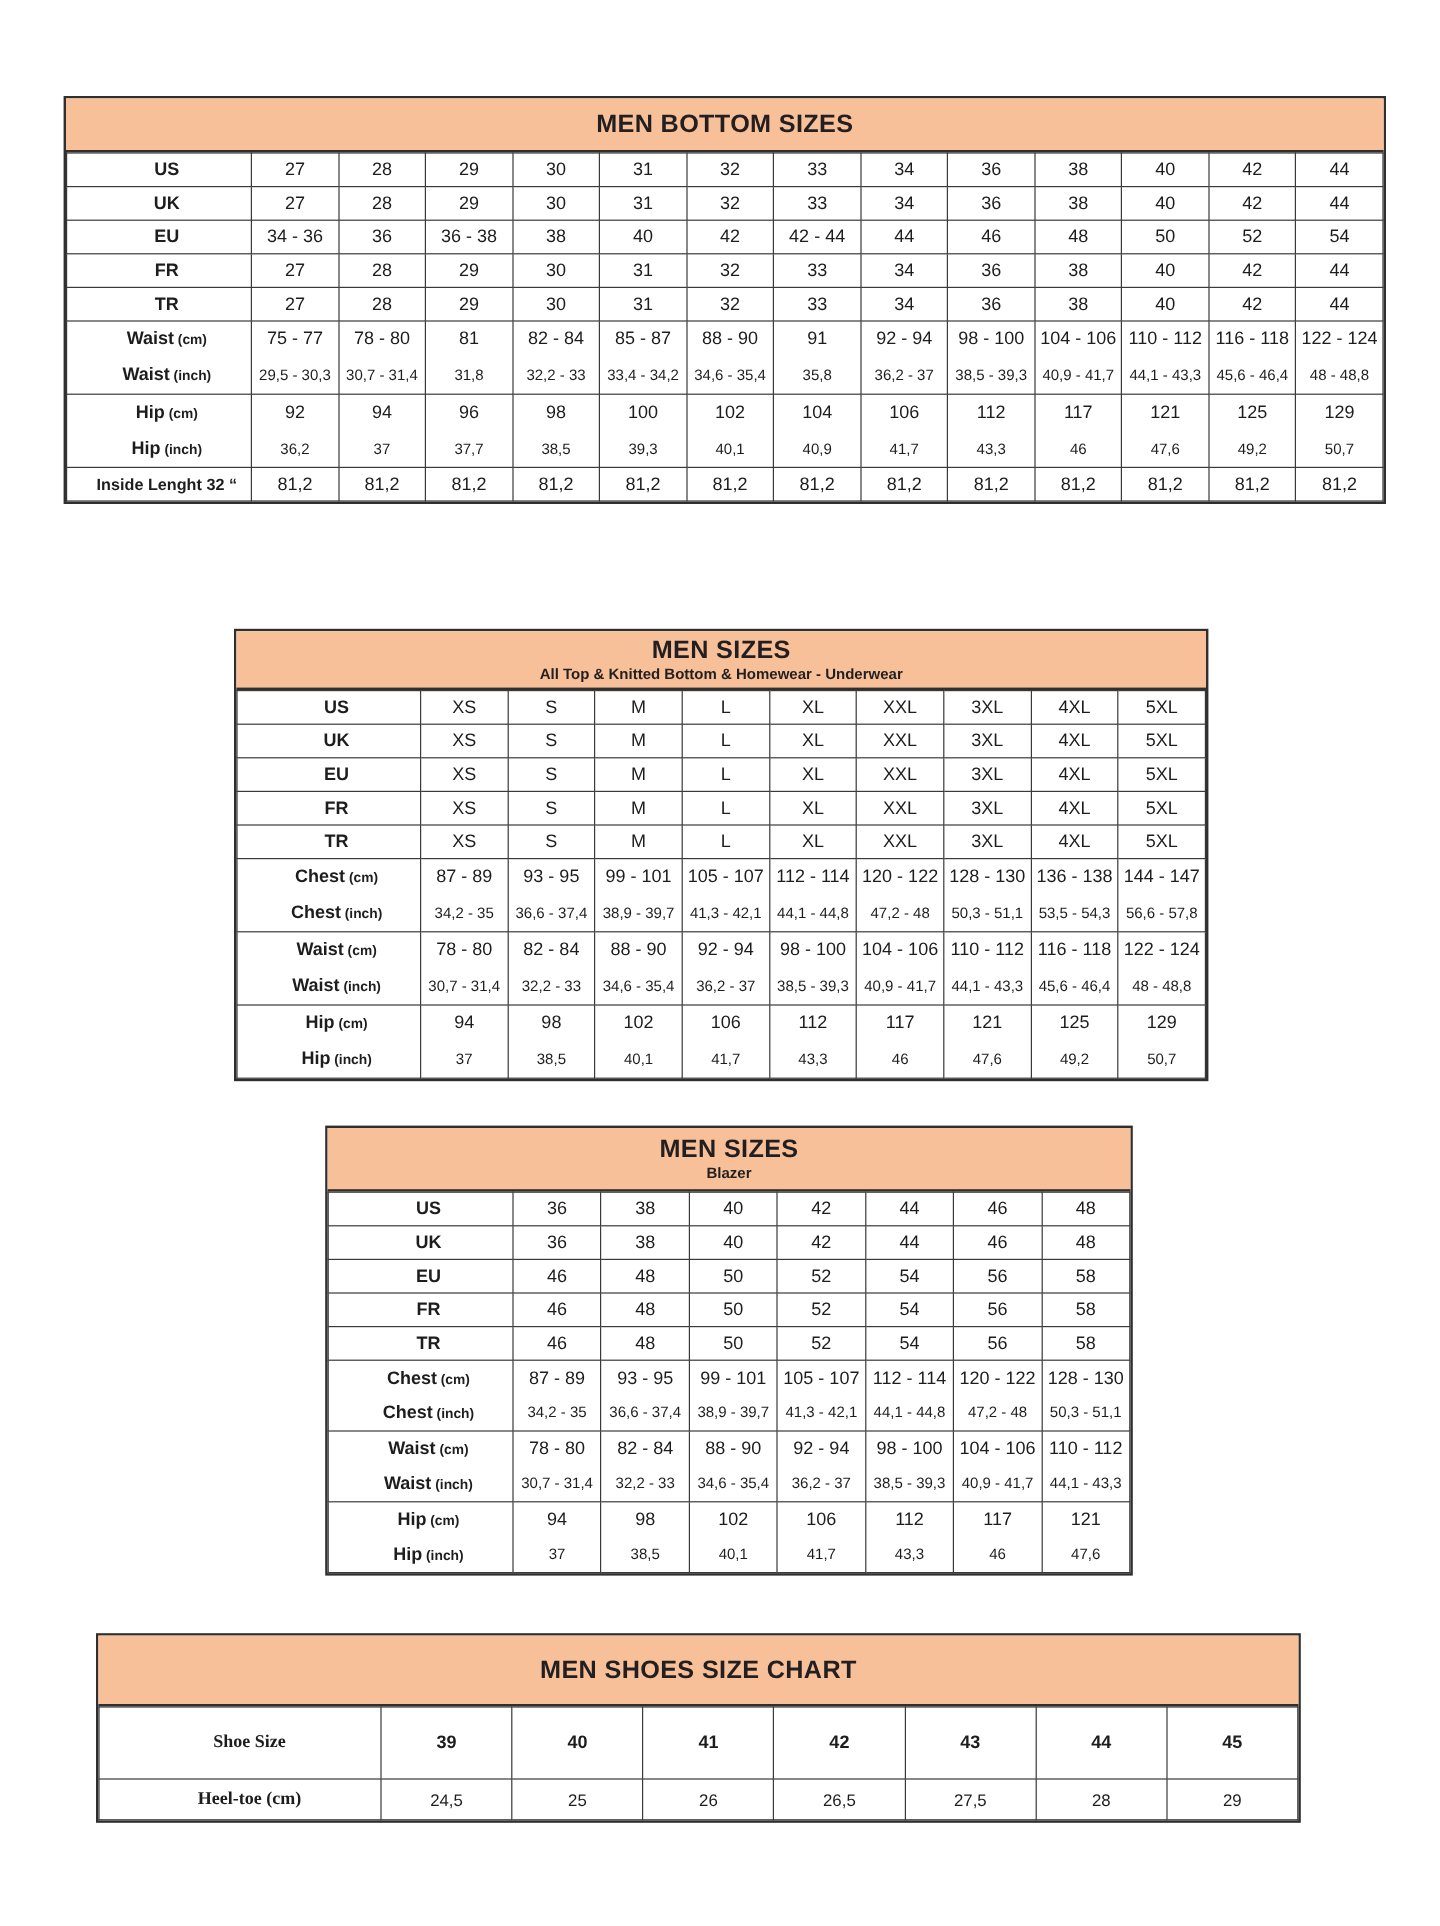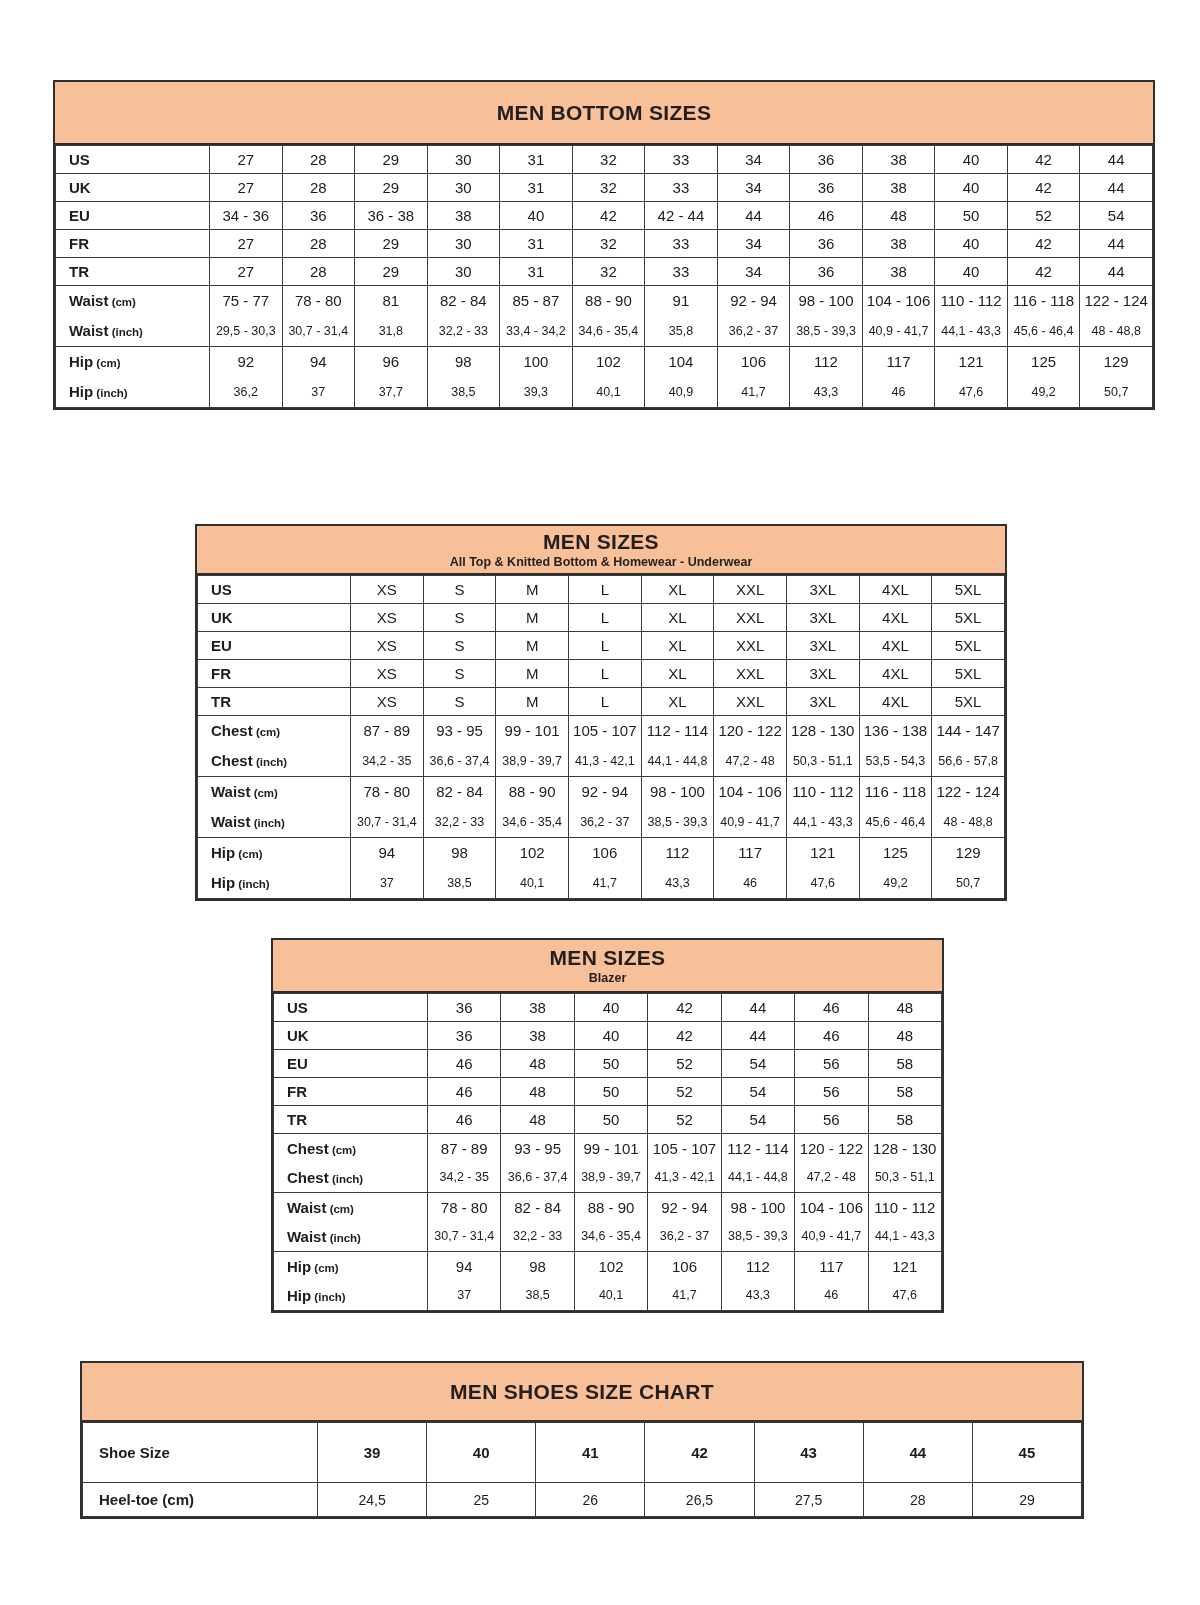--- a/index.html
+++ b/index.html
@@ -34,51 +34,51 @@
   table { width:100%; border-collapse:collapse; table-layout:fixed; }
   td {
     border:1px solid #3a3a3a;
     text-align:center;
     font-size:15px;
     color:#1d1d1d;
     white-space:nowrap;
     vertical-align:middle;
   }
   td.label {
-    text-align:left;
+    text-align:center;
     padding-left:13px;
     font-weight:700;
   }
   .unit { font-size:11.5px; }
   .line { height:30px; line-height:30px; }
   .line-inch { font-size:12.5px; }
   .r-single td { height:28px; }
   td.bold { font-weight:700; }
 
   
   .table-0 { left:53px;  top:80px;   width:1102px; }
-  .table-0 .t-head { height:63px;align-items:center; }
+  .table-0 .t-head { height:45px;align-items:center; }
   .table-0 td.label { width:154px; }
   .table-0 tr:nth-child(n+8) td.label { font-size:13.5px; }
 
   
   .table-1 { left:195px; top:524px;  width:812px; }
   .table-1 .t-head { height:49px; }
   .table-1 td.label { width:153px; }
 
   
   .table-2 { left:271px; top:938px;  width:673px; }
   .table-2 .t-head { height:53px; }
   .table-2 td.label { width:154px; }
   .table-2 .line { height:29px; line-height:29px; }
 
   
   .table-3 { left:80px;  top:1361px; width:1004px; }
   .table-3 .t-head { height:59px; }
-  .table-3 td.label { width:235px; padding-left:16px; }
+  .table-3 td.label { width:235px; padding-left:16px;font-family:Liberation Serif, serif; }
   .table-3 tr:first-child td { height:60px; }
   .table-3 tr:last-child  td { height:34px; font-size:14px; }
   .table-3 tr:last-child  td.label { font-size:15px; }
 </style>
 </head>
 <body>
 
 <div class="page">
 
   <section class="size-table table-0">
@@ -277,20 +277,36 @@
             </td>
             <td>
               <div class="line">125</div>
               <div class="line line-inch">49,2</div>
             </td>
             <td>
               <div class="line">129</div>
               <div class="line line-inch">50,7</div>
             </td>
           </tr>
+          <tr class="r-single">
+            <td class="label">Inside Lenght 32 “</td>
+            <td>81,2</td>
+            <td>81,2</td>
+            <td>81,2</td>
+            <td>81,2</td>
+            <td>81,2</td>
+            <td>81,2</td>
+            <td>81,2</td>
+            <td>81,2</td>
+            <td>81,2</td>
+            <td>81,2</td>
+            <td>81,2</td>
+            <td>81,2</td>
+            <td>81,2</td>
+          </tr>
         </tbody>
       </table>
   </section>
 
   <section class="size-table table-1">
     <div class="t-head">
       <div class="t-title">MEN SIZES</div>
       <div class="t-subtitle">All Top &amp; Knitted Bottom &amp; Homewear - Underwear</div>
     </div>
     <table>

